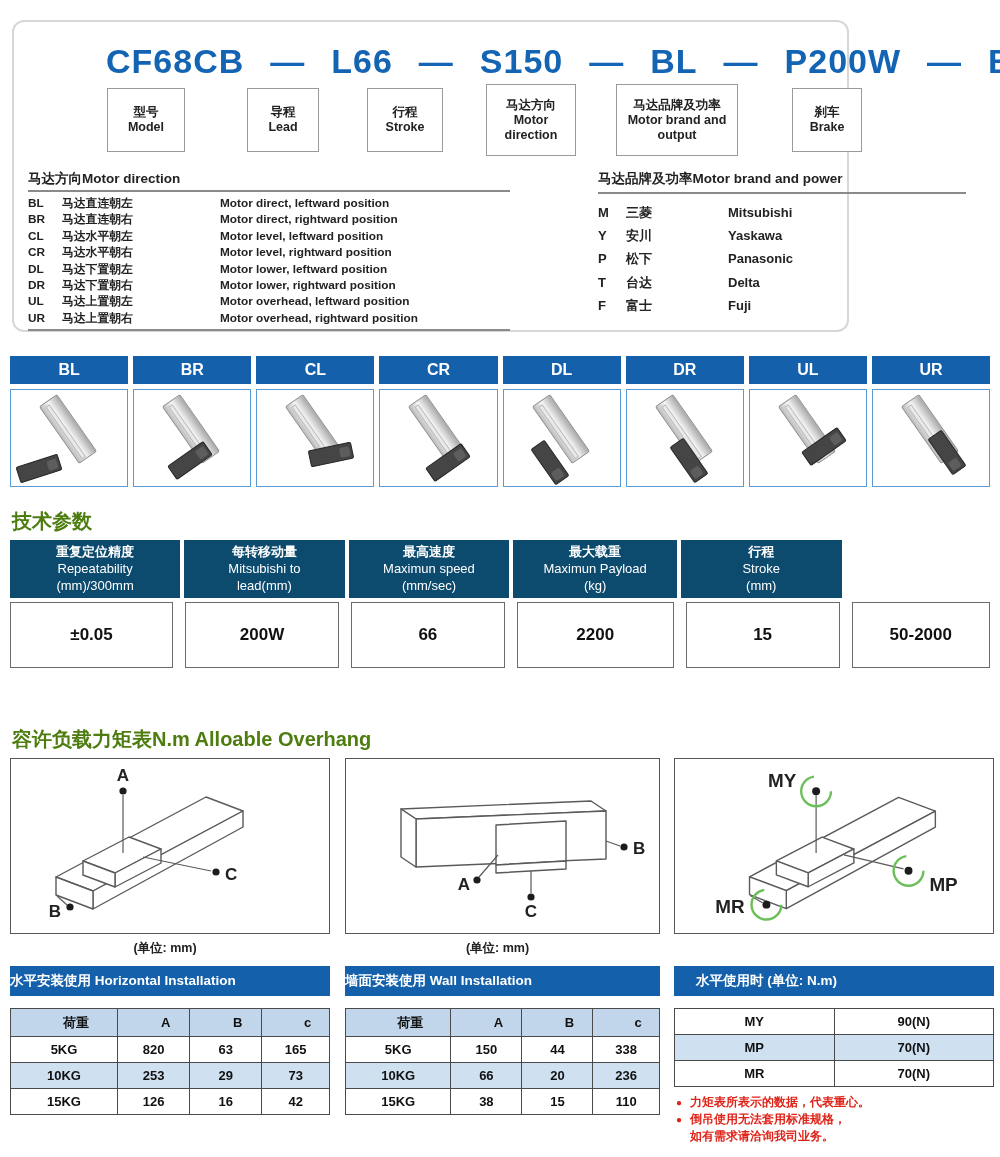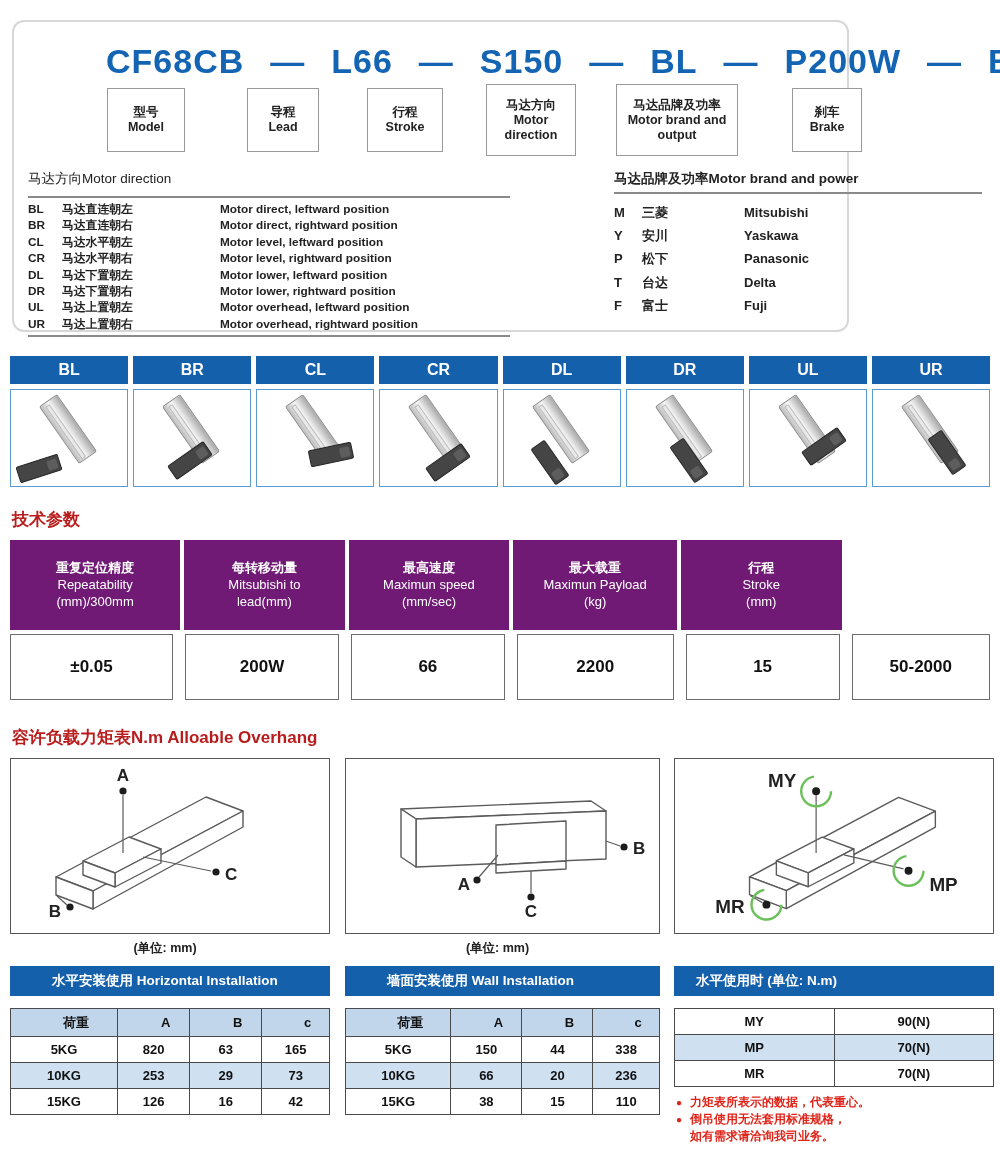--- a/index.html
+++ b/index.html
@@ -16,28 +16,28 @@
                display:flex; flex-direction:column; align-items:center; justify-content:center;
                text-align:center; font-size:12.5px; font-weight:bold; color:#222; line-height:15px; padding:4px 2px; }
   .lb-model  { left:93px;  width:78px; }
   .lb-lead   { left:233px; width:72px; }
   .lb-stroke { left:353px; width:76px; }
   .lb-dir    { left:472px; width:90px;  min-height:72px; top:62px; }
   .lb-brand  { left:602px; width:122px; min-height:72px; top:62px; }
   .lb-brake  { left:778px; width:70px; }
 
   .dir-list { position:absolute; left:14px; top:148px; width:482px; }
-  .dir-list .list-title { font-size:13.5px; font-weight:normal; color:#222; padding-bottom:8px;
+  .dir-list .list-title { font-size:13.5px; font-weight:bold; color:#222; padding-bottom:2px;
                           border-bottom:2px solid #8a8a8a; margin-bottom:3px; }
   .dir-row { display:flex; font-size:11.8px; font-weight:bold; color:#222; line-height:16.4px; }
   .dir-row .code { width:34px; }
   .dir-row .zh { width:158px; }
   .dir-list .list-end { border-bottom:2px solid #8a8a8a; margin-top:3px; }
 
-  .brand-list { position:absolute; left:600px; top:148px; width:368px; }
+  .brand-list { position:absolute; left:584px; top:148px; width:368px; }
   .brand-list .list-title { font-size:13.5px; font-weight:bold; color:#222; padding-bottom:4px;
                             border-bottom:2px solid #8a8a8a; margin-bottom:7px; }
   .brand-row { display:flex; font-size:13px; font-weight:bold; color:#222; line-height:23.2px; }
   .brand-row .code { width:28px; }
   .brand-row .zh { width:102px; }
 
   
   .variants { position:absolute; left:10px; top:356px; width:980px;
               display:grid; grid-template-columns:repeat(8,1fr); column-gap:5px; }
   .v-head { height:28px; background:#1460ab; color:#fff; font-weight:bold; font-size:16px;
@@ -52,25 +52,25 @@
   .v-bl .motor { left:6px;  top:70px; transform:rotate(-18deg); }
   .v-br .motor { left:34px; top:62px; transform:rotate(-35deg); }
   .v-cl .motor { left:52px; top:56px; transform:rotate(-12deg); }
   .v-cr .motor { left:46px; top:64px; transform:rotate(-35deg); }
   .v-dl .motor { left:24px; top:64px; transform:rotate(55deg); }
   .v-dr .motor { left:40px; top:62px; transform:rotate(55deg); }
   .v-ul .motor { left:52px; top:48px; transform:rotate(-35deg); }
   .v-ur .motor { left:52px; top:54px; transform:rotate(55deg); }
 
   
-  .sec-title { position:absolute; left:12px; font-size:17px; font-weight:bold; color:#b91c1c; }
+  .sec-title { position:absolute; left:12px; font-size:20px; font-weight:bold; color:#4d7c0f; }
   .t-tech-title { top:508px; }
   .tech-table { position:absolute; left:10px; top:540px; width:980px; }
   .tech-head, .tech-vals { display:grid; grid-template-columns:1.06fr 1fr 1fr 1.02fr 1fr 0.9fr; column-gap:4px; }
-  .tech-head .cell { background:#701a75; color:#fff; text-align:center; height:90px;
+  .tech-head .cell { background:#0c4a6e; color:#fff; text-align:center; height:58px;
                      display:flex; flex-direction:column; justify-content:center; gap:1px;
                      font-size:13px; line-height:16px; }
   .tech-head .cell .zh { font-weight:bold; }
   .tech-vals { margin-top:4px;gap:12px; }
   .tech-vals .cell { background:#fff; border:1px solid #6b6b6b; height:66px;
                      display:flex; align-items:center; justify-content:center;
                      font-size:17px; font-weight:bold; color:#111; }
 
   
   .t-over-title { top:726px; }
@@ -84,21 +84,21 @@
   .ddot   { fill:#1c1c1c; }
   .dlabel { font:bold 17px "Liberation Sans", sans-serif; fill:#222; }
   .dlabel-lg { font:bold 19px "Liberation Sans", sans-serif; fill:#222; }
   .arc { fill:none; stroke:#6bbf59; stroke-width:2.4; }
 
   
   .unit-label { position:absolute; top:940px; font-size:12.5px; font-weight:bold; color:#222; text-align:center; }
   .u1 { left:10px; width:310px; }
   .u2 { left:345px; width:305px; }
   .bar { position:absolute; top:966px; height:30px; background:#1460ab; color:#fff;
-         font-size:13.5px; font-weight:bold; display:flex; align-items:center; padding-left:42px; }
+         font-size:13.5px; font-weight:bold; display:flex; align-items:center; }
   .bar-h { left:10px;  width:320px; }
   .bar-w { left:345px; width:315px; }
   .bar-m { left:674px; width:320px; padding-left:22px; }
   table.grid { position:absolute; top:1008px; border-collapse:collapse; }
   table.grid td, table.grid th { border:1px solid #4a4a4a; text-align:center; font-size:13px;
                                  font-weight:bold; color:#111; height:26px; }
   .tbl-h { left:10px;  width:320px; }
   .tbl-w { left:345px; width:315px; }
   .tbl-m { left:674px; width:320px; }
   tr.hdr td { background:#c2d6eb; height:28px;padding-left:24px; }

